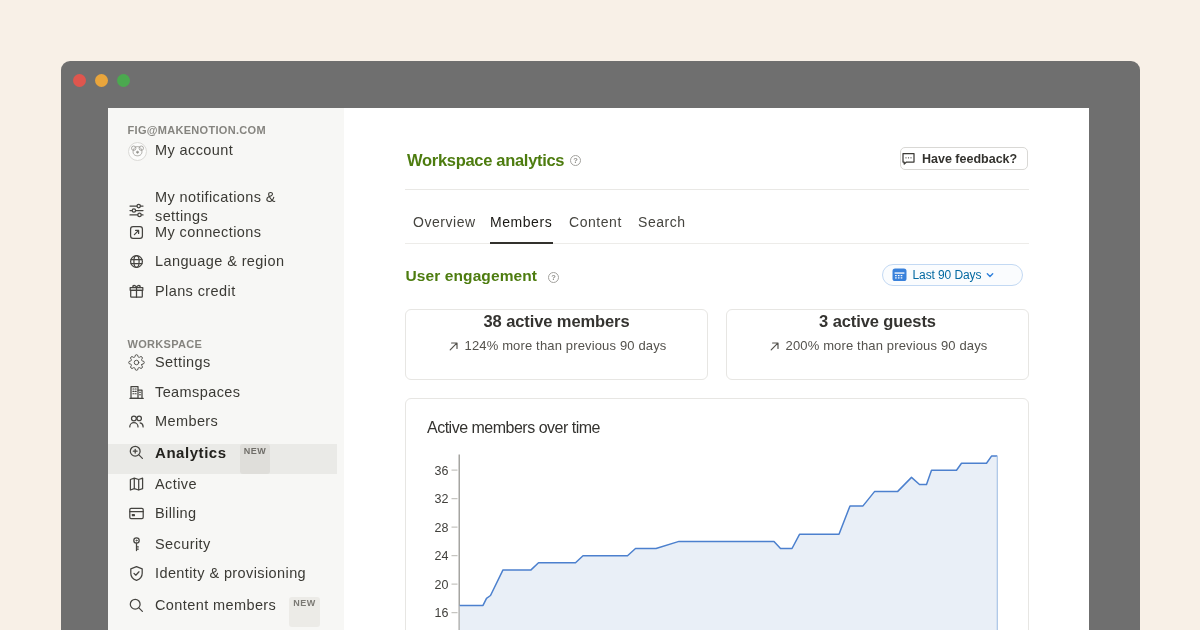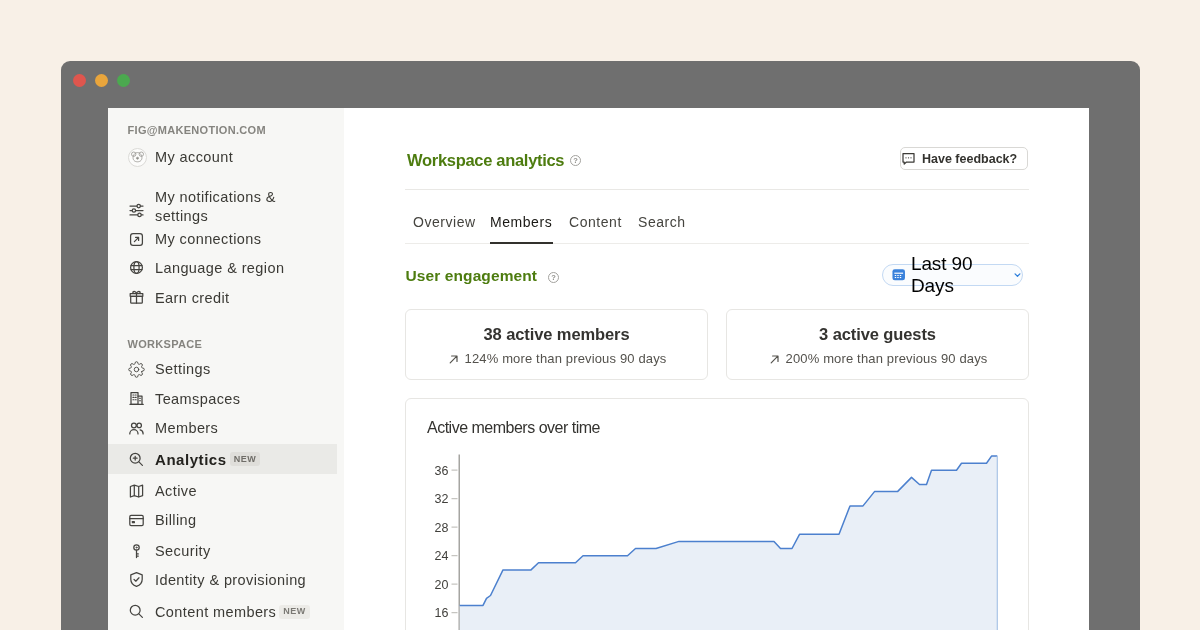--- a/index.html
+++ b/index.html
@@ -1,36 +1,36 @@
 <!DOCTYPE html>
 <html><head><meta charset="utf-8"><style>
 *{margin:0;padding:0;box-sizing:border-box}
 html,body{width:1200px;height:630px;overflow:hidden;background:#F8F0E7;font-family:"Liberation Sans",sans-serif;}
 .abs{position:absolute}
 .win{position:absolute;left:61px;top:61px;width:1078.5px;height:569px;background:#6F6F6F;border-radius:9px 9px 0 0;}
 .dot{position:absolute;width:13px;height:13px;border-radius:50%;top:13px}
 .panel{position:absolute;left:47px;top:47px;width:981px;height:522px;background:#fff;}
 .sidebar{position:absolute;left:0;top:0;width:235.5px;height:522px;background:#F7F7F5;}
 .caps{position:absolute;left:19.5px;font-size:11px;font-weight:700;letter-spacing:.3px;color:#85847F}
-.row{position:absolute;left:19.5px;display:flex;align-items:center;height:30px;width:216px}
+.row{position:absolute;left:19.5px;display:flex;height:30px;width:216px}
 .row svg{flex:0 0 auto;margin-right:10.5px}
 .row .lbl{font-size:14.5px;color:#3B3A35;white-space:nowrap;letter-spacing:0.4px}
 .hl{background:#EAEAE7;left:0;padding-left:19.5px;width:229px}
-.badge{font-size:9px;font-weight:700;letter-spacing:.5px;color:#6F6D68;background:#DFDEDA;border-radius:3px;padding:2.5px 4px;margin-left:3px;line-height:1}
+.badge{font-size:9px;font-weight:700;letter-spacing:.5px;color:#6F6D68;background:#DFDEDA;border-radius:3px;padding:2.5px 4px;margin-left:13px;line-height:1}
 .main{position:absolute;left:297px;top:0;width:624px;height:522px}
 .ic{stroke:#454440;fill:none;stroke-width:1.25;stroke-linecap:round;stroke-linejoin:round}
 .h1{position:absolute;font-size:16.5px;font-weight:700;color:#4d7c0f;letter-spacing:-0.3px}
 .qc{position:absolute;width:11px;height:11px;border-radius:50%;border:1px solid #A3A29E;color:#8F8E8A;font-size:7.5px;font-weight:700;text-align:center;line-height:10px}
 .fbtn{position:absolute;left:495px;top:39px;width:128px;height:23px;border:1px solid #D9D8D5;border-radius:5px;background:#fff;display:flex;align-items:center;justify-content:flex-start;font-size:12.5px;font-weight:700;color:#34332F}
 .div1{position:absolute;left:0;width:624px;height:1px;background:#E9E8E5}
 .tab{position:absolute;font-size:14px;color:#45443F;top:106px;letter-spacing:0.55px}
 .pill{position:absolute;left:477px;top:155.5px;width:141px;height:22.5px;border:1px solid #C3D9F3;background:#FAFCFE;border-radius:12px;display:flex;align-items:center;padding-left:9px}
-.pill .t{font-size:19px;color:#000000;margin-left:5.5px;letter-spacing:-0.1px}
+.pill .t{font-size:12px;color:#0369a1;margin-left:5.5px;letter-spacing:-0.1px}
 .card{position:absolute;top:201px;width:303px;height:70.5px;border:1px solid #E7E6E3;border-radius:6px;background:#fff;text-align:center}
-.card .t1{font-size:16.5px;font-weight:700;color:#343330;margin-top:15px;letter-spacing:-0.1px}
+.card .t1{font-size:16.5px;font-weight:700;color:#343330;margin-top:2px;letter-spacing:-0.1px}
 .card .t2{font-size:13px;letter-spacing:0.15px;color:#54524D;margin-top:6.5px;display:flex;align-items:flex-end;justify-content:center}
 .chartcard{position:absolute;left:0;top:289.5px;width:624px;height:300px;border:1px solid #E7E6E3;border-radius:6px;background:#fff}
 .ct{position:absolute;left:22px;top:311px;font-size:16px;font-weight:400;color:#343330;letter-spacing:-0.5px}
 </style></head>
 <body>
 <div class="win">
   <div class="dot" style="left:12px;background:#DF564E"></div>
   <div class="dot" style="left:34px;background:#E9A53C"></div>
   <div class="dot" style="left:56px;background:#4BA94F"></div>
   <div class="panel">
@@ -71,21 +71,21 @@
             <ellipse cx="8.5" cy="8.5" rx="2.6" ry="5.9"></ellipse>
             <path d="M3 6.5 H14 M3 10.5 H14"></path>
           </svg>
         <span class="lbl">Language &amp; region</span>
       </div>
       <div class="row" style="top:174.5px">
         <svg class="ic" width="17" height="17" viewBox="0 0 17 17">
             <rect x="2.7" y="7.3" width="11.6" height="6.9" rx="0.8"></rect>
             <path d="M2.2 4.6 H14.8 V7.3 H2.2 Z M8.5 4.6 V14.2 M8.5 4.4 C7.6 1.7 4.4 2 4.9 3.7 C5.2 4.7 7 4.6 8.5 4.4 Z M8.5 4.4 C9.4 1.7 12.6 2 12.1 3.7 C11.8 4.7 10 4.6 8.5 4.4 Z"></path>
           </svg>
-        <span class="lbl">Earn credit</span>
+        <span class="lbl">Plans credit</span>
       </div>
       <div class="caps" style="top:229.5px">WORKSPACE</div>
       <div class="row" style="top:246px">
         <svg class="ic" width="17" height="17" viewBox="0 0 24 24" stroke-width="1.8">
             <circle cx="12" cy="12" r="3.2"></circle>
             <path d="M19.4 15a1.65 1.65 0 0 0 .33 1.82l.06.06a2 2 0 0 1 0 2.83 2 2 0 0 1-2.83 0l-.06-.06a1.65 1.65 0 0 0-1.82-.33 1.65 1.65 0 0 0-1 1.51V21a2 2 0 0 1-2 2 2 2 0 0 1-2-2v-.09A1.65 1.65 0 0 0 9 19.4a1.65 1.65 0 0 0-1.82.33l-.06.06a2 2 0 0 1-2.83 0 2 2 0 0 1 0-2.83l.06-.06a1.65 1.65 0 0 0 .33-1.82 1.65 1.65 0 0 0-1.51-1H3a2 2 0 0 1-2-2 2 2 0 0 1 2-2h.09A1.65 1.65 0 0 0 4.6 9a1.65 1.65 0 0 0-.33-1.82l-.06-.06a2 2 0 0 1 0-2.83 2 2 0 0 1 2.83 0l.06.06a1.65 1.65 0 0 0 1.82.33H9a1.65 1.65 0 0 0 1-1.51V3a2 2 0 0 1 2-2 2 2 0 0 1 2 2v.09a1.65 1.65 0 0 0 1 1.51 1.65 1.65 0 0 0 1.82-.33l.06-.06a2 2 0 0 1 2.83 0 2 2 0 0 1 0 2.83l-.06.06a1.65 1.65 0 0 0-.33 1.82V9a1.65 1.65 0 0 0 1.51 1H21a2 2 0 0 1 2 2 2 2 0 0 1-2 2h-.09a1.65 1.65 0 0 0-1.51 1z"></path>
           </svg>
         <span class="lbl">Settings</span>
       </div>
       <div class="row" style="top:275.5px">

